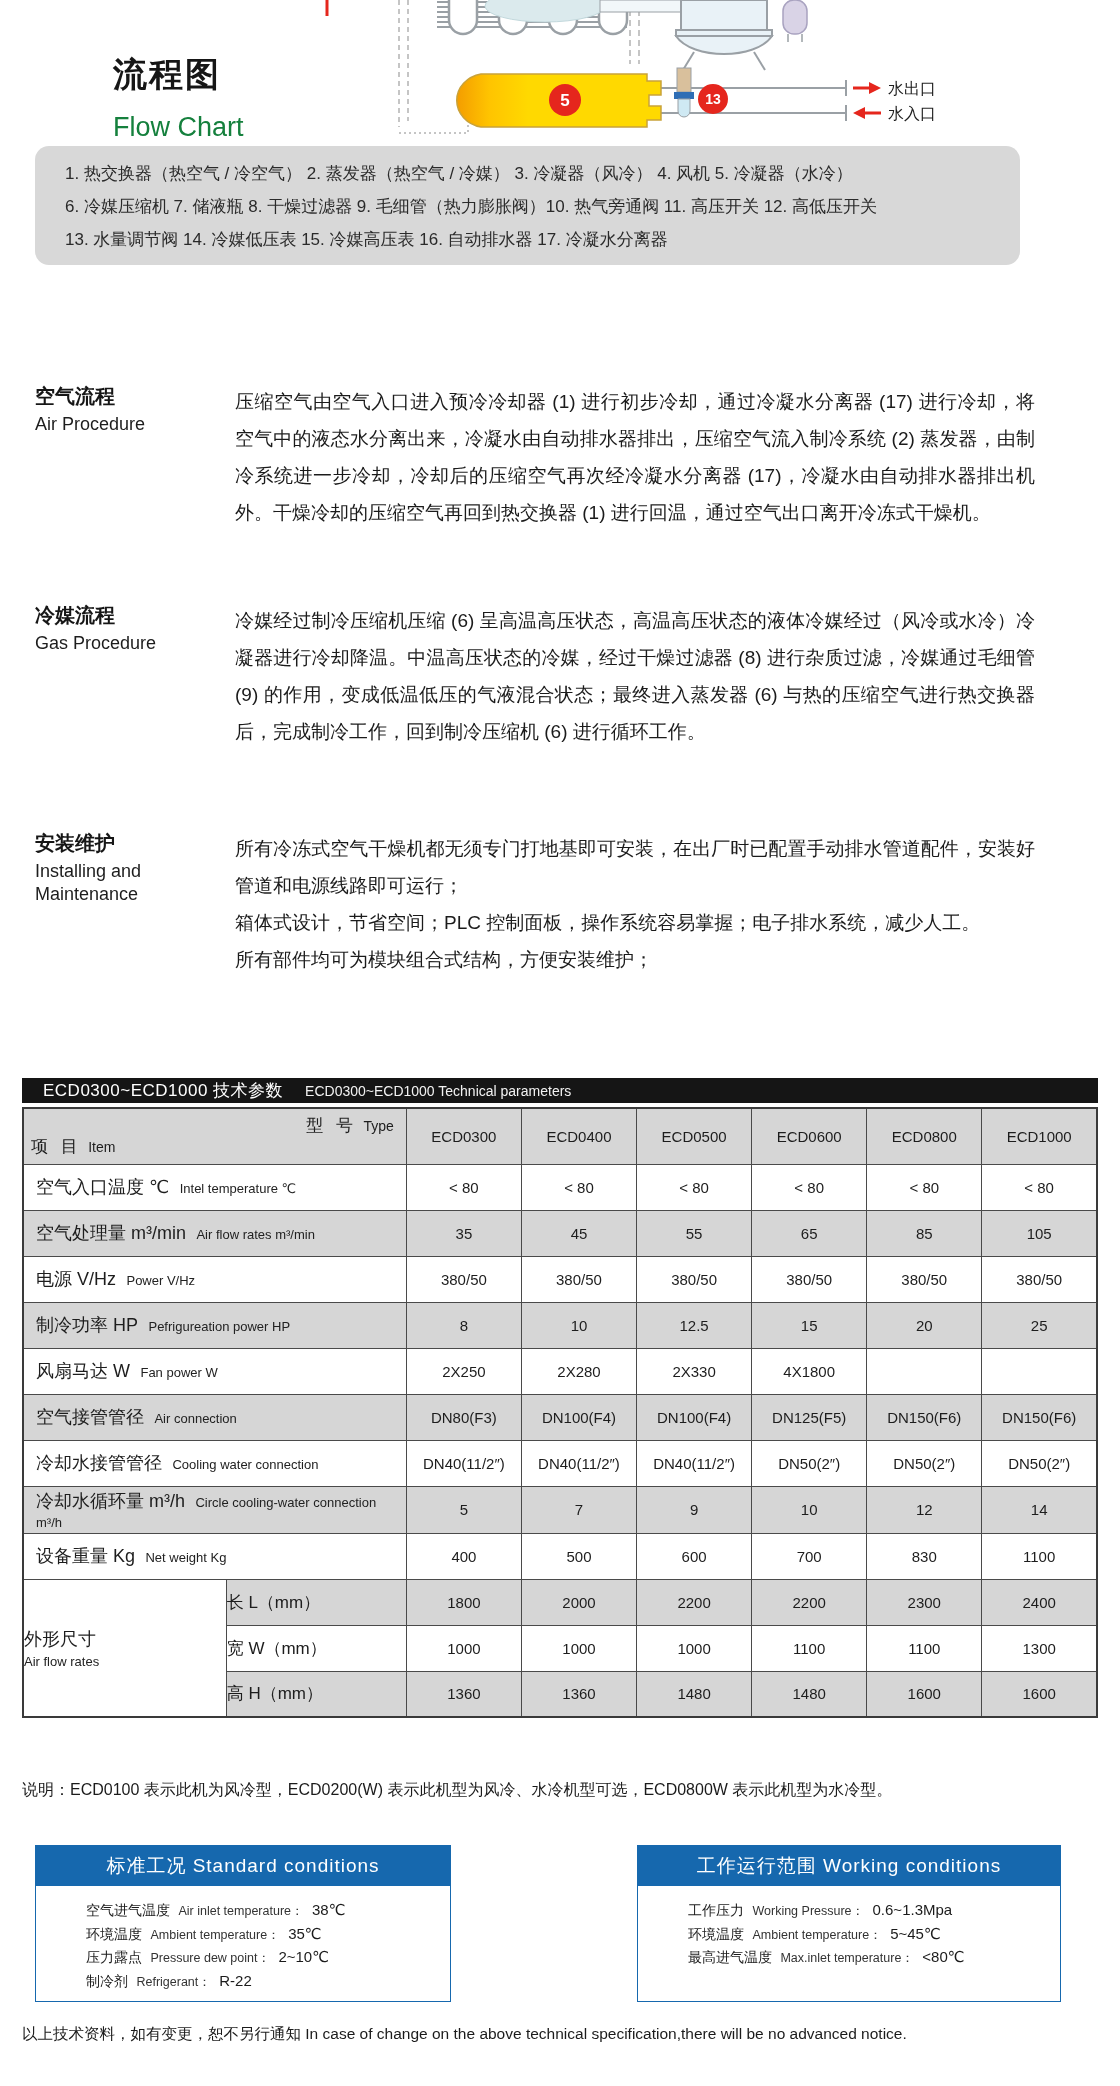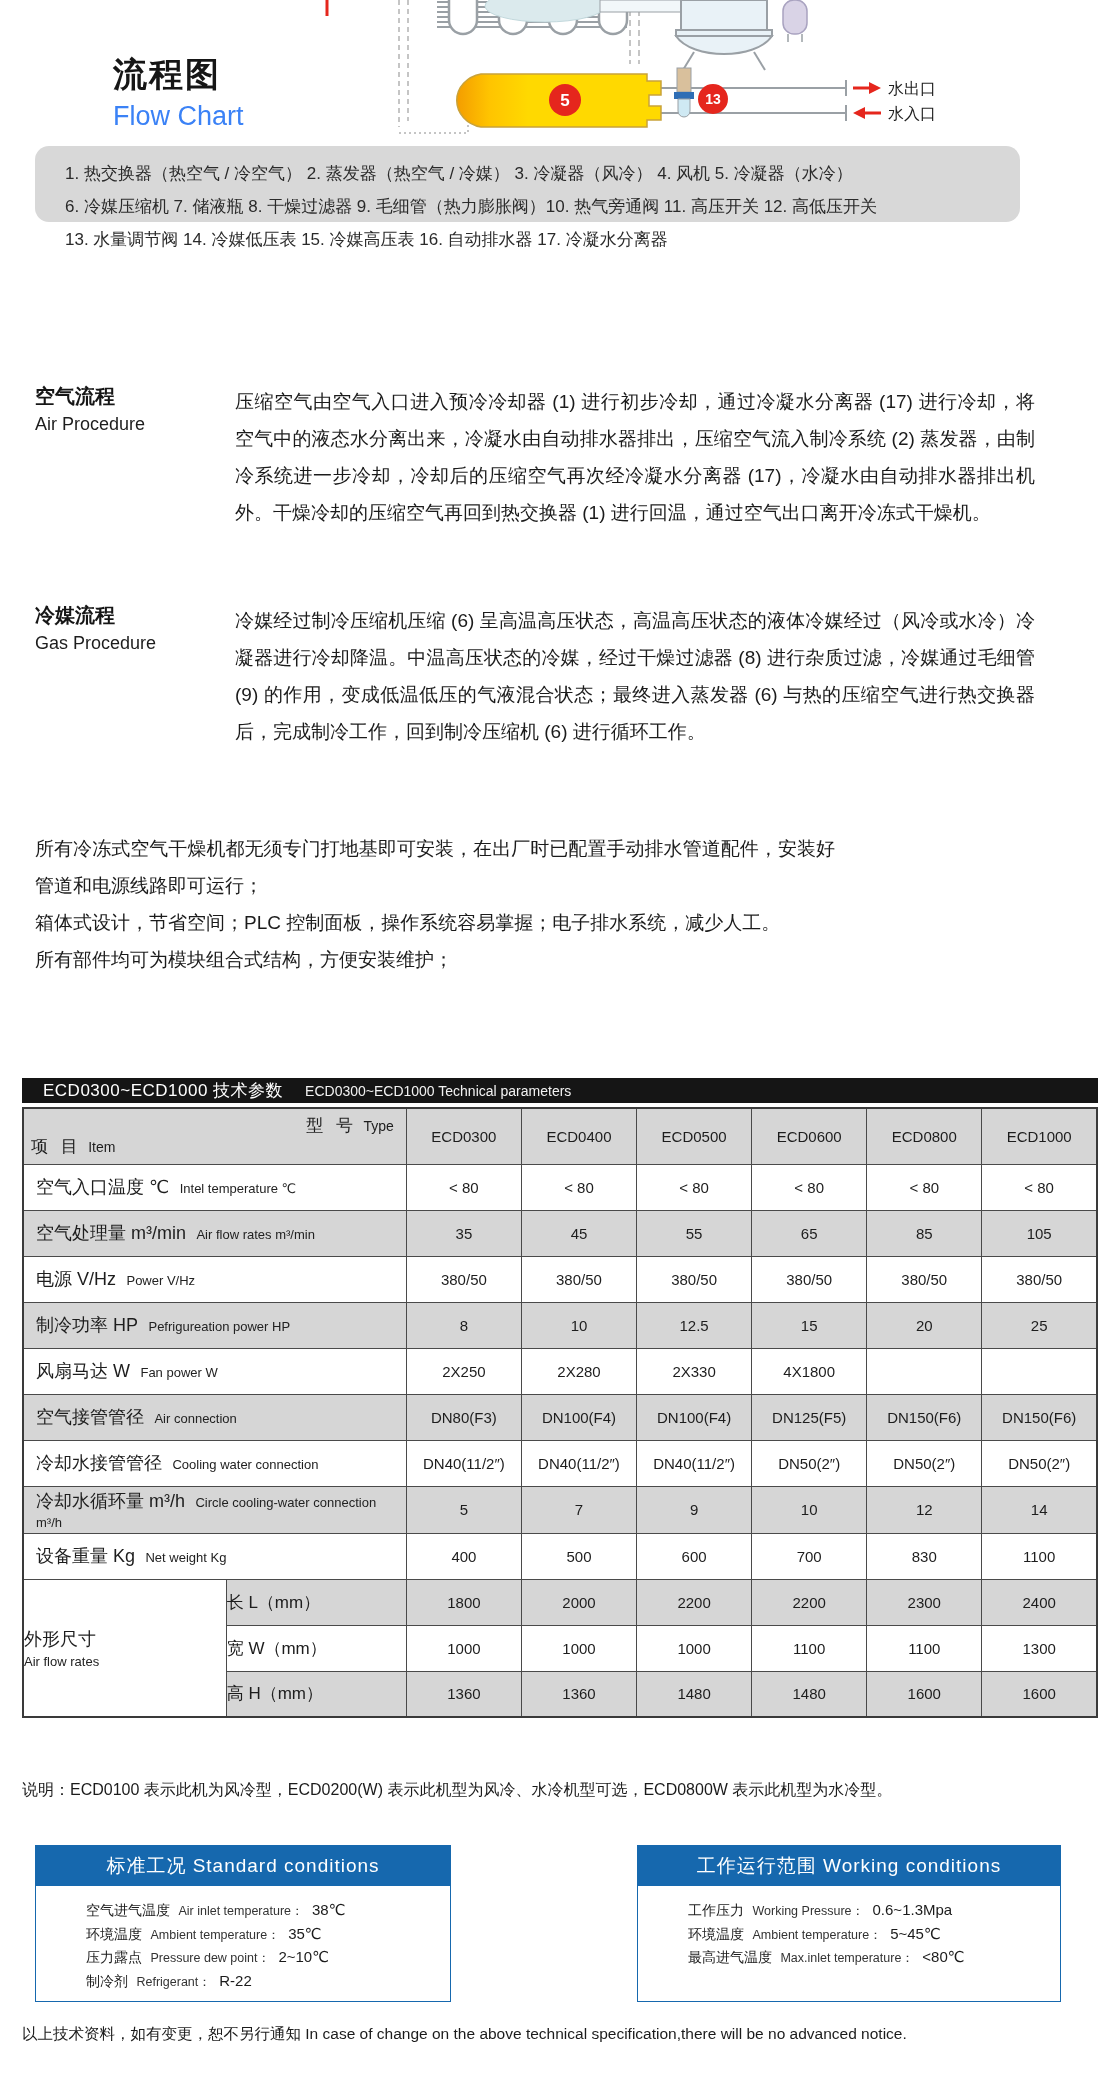--- a/index.html
+++ b/index.html
@@ -5,23 +5,23 @@
   * { margin:0; padding:0; box-sizing:border-box; }
   html,body { background:#fff; }
   body {
     width:1120px; height:2086px; position:relative; overflow:hidden;
     font-family:"Liberation Sans","DejaVu Sans",sans-serif; color:#1d1d1d;
   }
   
   .flow-svg { position:absolute; top:0; left:0; }
   .fc-title { position:absolute; left:113px; top:52px; }
   .fc-title .cn { font-size:34px; font-weight:700; letter-spacing:2px; color:#161616; }
-  .fc-title .en { font-size:27px; font-weight:400; color:#3b82f6; margin-top:3px; }
+  .fc-title .en { font-size:27px; font-weight:400; color:#15803d; margin-top:14px; }
   
-  .legend { position:absolute; left:35px; top:146px; width:985px; height:76px;
+  .legend { position:absolute; left:35px; top:146px; width:985px; height:119px;
     background:#d8d8d8; border-radius:14px; padding:11px 18px 0 30px; }
   .legend div { font-size:17px; line-height:33px; color:#2a2a2a; white-space:nowrap; }
   
   .section { position:absolute; left:35px; width:1005px; display:flex; }
   .sec-label { width:200px; flex:none; }
   .sec-label .cn { font-size:20px; font-weight:700; color:#161616; }
   .sec-label .en { font-size:18px; font-weight:400; color:#1d1d1d; margin-top:3px; width:185px; line-height:23px; }
   .sec-body { width:800px; font-size:19px; line-height:37px; text-align:justify; color:#1b1b1b; }
   .sec-body p { text-align:justify; }
   #sec-air { top:383px; } #sec-gas { top:602px; } #sec-install { top:830px; }
@@ -168,20 +168,24 @@
 
 <div class="section" id="sec-gas">
   <div class="sec-label">
     <div class="cn">冷媒流程</div>
     <div class="en">Gas Procedure</div>
   </div>
   <div class="sec-body">冷媒经过制冷压缩机压缩 (6) 呈高温高压状态，高温高压状态的液体冷媒经过（风冷或水冷）冷凝器进行冷却降温。中温高压状态的冷媒，经过干燥过滤器 (8) 进行杂质过滤，冷媒通过毛细管 (9) 的作用，变成低温低压的气液混合状态；最终进入蒸发器 (6) 与热的压缩空气进行热交换器后，完成制冷工作，回到制冷压缩机 (6) 进行循环工作。</div>
 </div>
 
 <div class="section" id="sec-install">
+  <div class="sec-label">
+    <div class="cn">安装维护</div>
+    <div class="en">Installing and Maintenance</div>
+  </div>
   <div class="sec-body">
     <p>所有冷冻式空气干燥机都无须专门打地基即可安装，在出厂时已配置手动排水管道配件，安装好管道和电源线路即可运行；</p>
     <p>箱体式设计，节省空间；PLC 控制面板，操作系统容易掌握；电子排水系统，减少人工。</p>
     <p>所有部件均可为模块组合式结构，方便安装维护；</p>
   </div>
 </div>
 
 <div class="tbar">
   <span class="cn">ECD0300~ECD1000 技术参数</span>
   <span class="en">ECD0300~ECD1000 Technical parameters</span>

